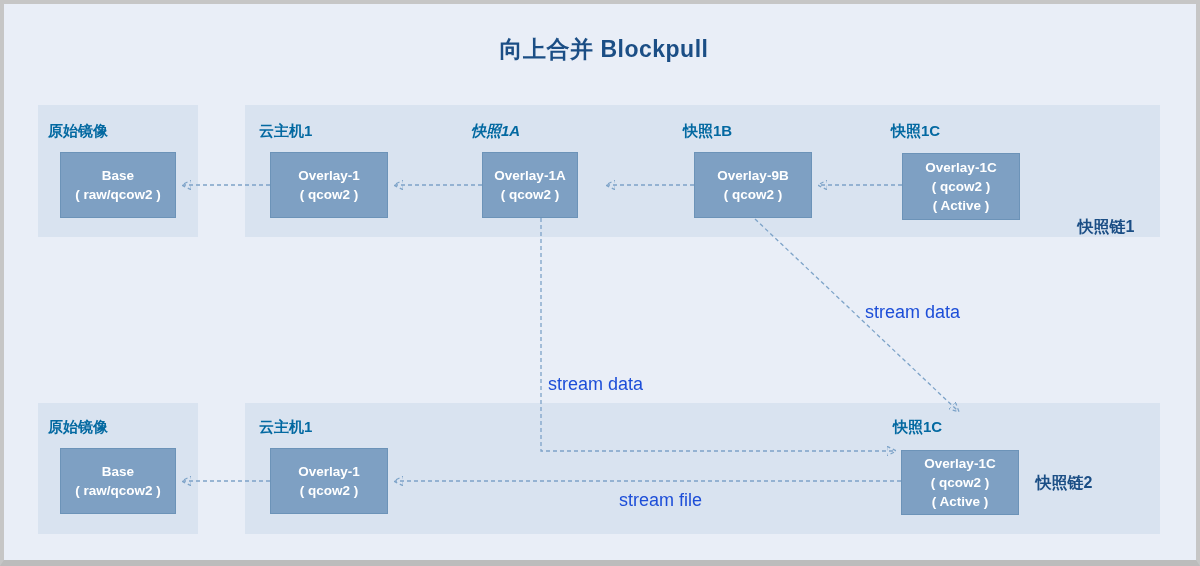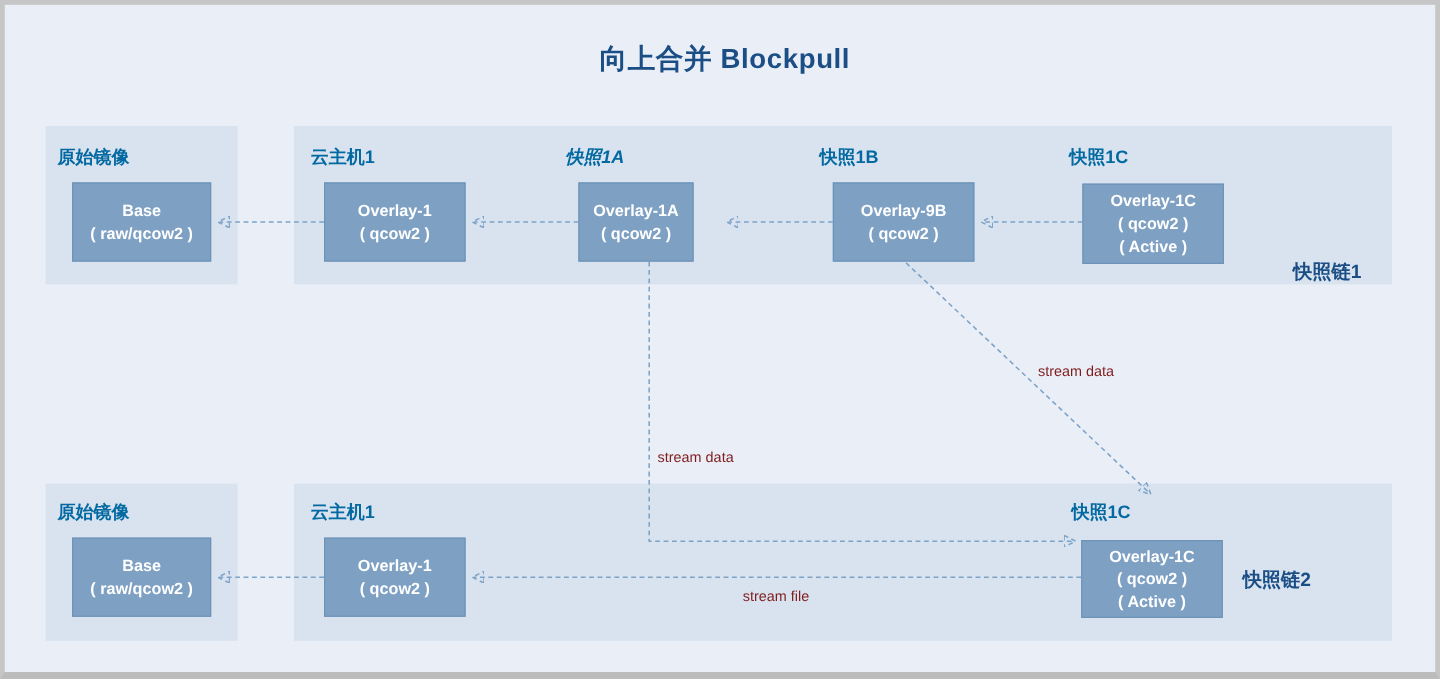--- a/index.html
+++ b/index.html
@@ -55,22 +55,22 @@
   .chain-label {
     position: absolute;
     width: 120px;
     text-align: center;
     font-size: 16px;
     font-weight: bold;
     color: #1b4e85;
   }
   .edge-label {
     position: absolute;
-    font-size: 12px;
-    color: #7f1d1d;
+    font-size: 18px;
+    color: #1d4ed8;
     white-space: nowrap;
   }
   svg.arrows {
     position: absolute;
     left: 0; top: 0;
     width: 1192px; height: 556px;
     pointer-events: none;
   }
   svg.arrows path {
     fill: none;

